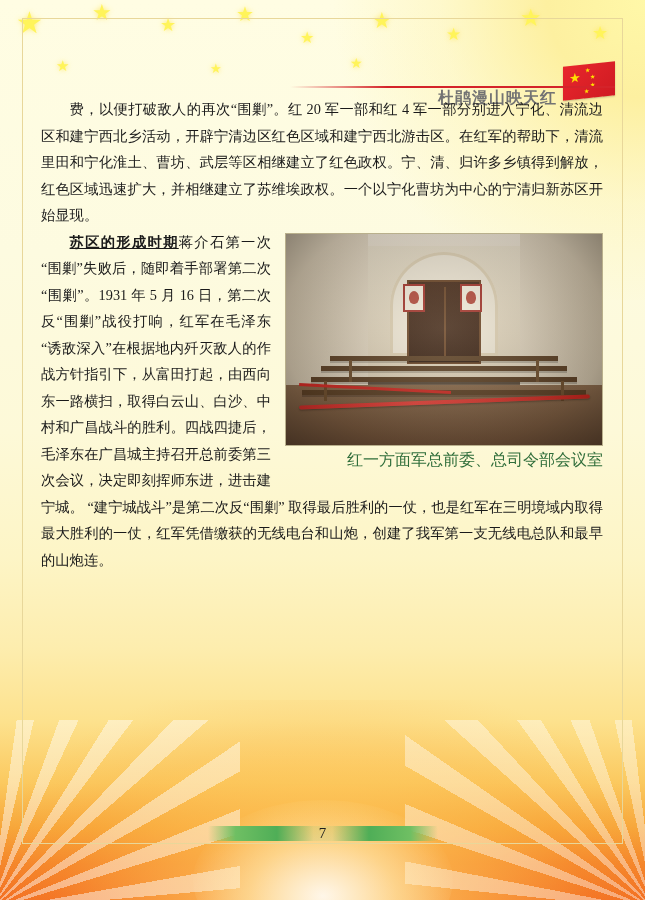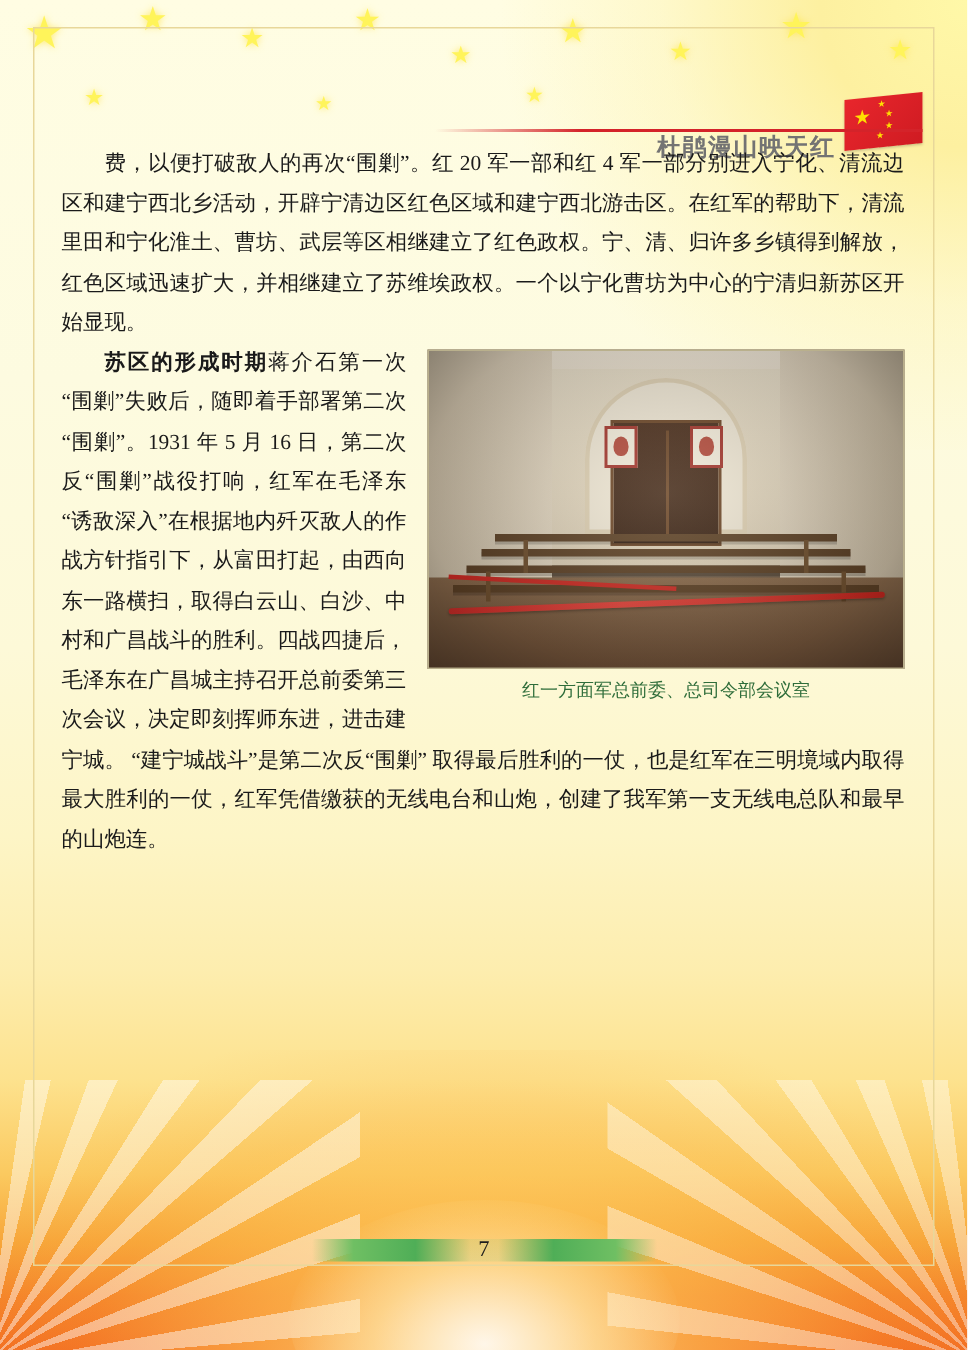--- a/index.html
+++ b/index.html
@@ -160,20 +160,21 @@
     line-height: 26.5px;
     text-align: justify;
     text-justify: inter-ideograph;
   }
   .para {
     margin: 0 0 0 0;
     text-indent: 2em;
   }
   .bold-lead {
     font-weight: bold;
+    text-decoration: underline;
   }
 
   
   .float-wrap { position: relative; }
   .figure {
     float: right;
     width: 318px;
     margin: 4px 0 2px 14px;
   }
   .photo {
@@ -268,23 +269,23 @@
     height: 3px;
     background: #cf2b24;
     transform: rotate(3deg);
   }
   .ph-shade {
     position:absolute; inset:0;
     background: radial-gradient(ellipse at 50% 45%, rgba(255,250,230,0.16) 0%, rgba(0,0,0,0.18) 72%, rgba(0,0,0,0.38) 100%);
   }
   .caption {
     margin-top: 6px;
-    text-align: center;
+    text-align: right;
     font-family: "Liberation Serif", "DejaVu Serif", serif;
-    font-size: 12px;
+    font-size: 16px;
     color: #2f6d3a;
     line-height: 16px;
   }
 
   
   .footer {
     position: absolute;
     left: 0; right: 0;
     bottom: 52px;
     height: 26px;

